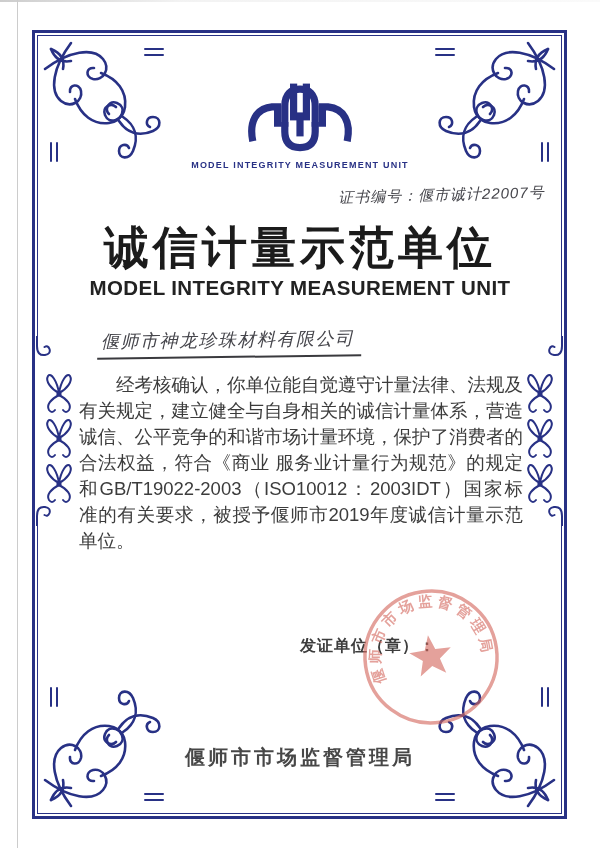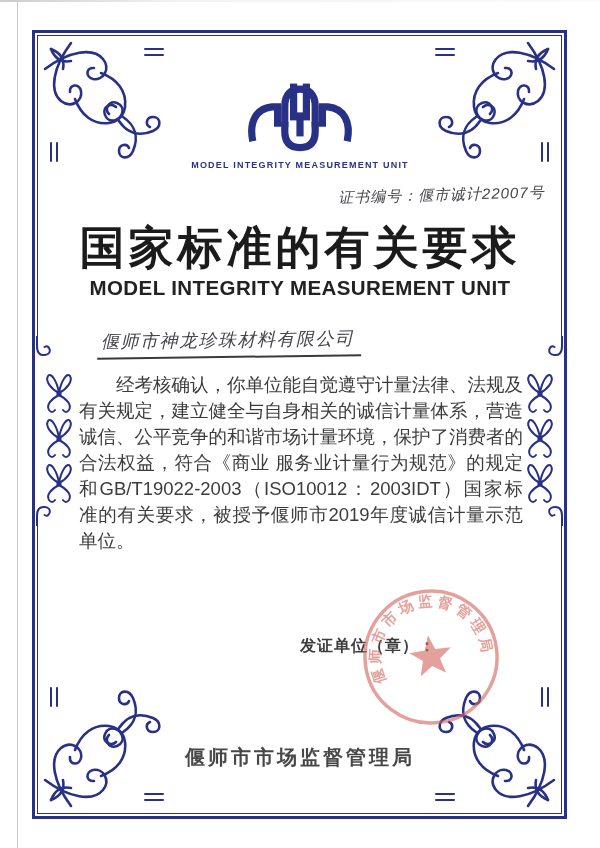--- a/index.html
+++ b/index.html
@@ -184,21 +184,21 @@
       <path d="M67 12 V58"></path>
       <path d="M83 12 V58"></path>
       <path d="M75 48 V78"></path>
       <path d="M56 60 V72 C56 87 64 92 75 92 C86 92 94 87 94 72 V60"></path>
     </svg>
     <div class="logo-caption">MODEL INTEGRITY MEASUREMENT UNIT</div>
   </div>
 
   <div class="cert-no"><span>证书编号：</span><span>偃市诚计22007号</span></div>
 
-  <h1 class="cert-title">国家标准的有关要求</h1>
+  <h1 class="cert-title">诚信计量示范单位</h1>
   <h2 class="cert-subtitle">MODEL INTEGRITY MEASUREMENT UNIT</h2>
 
   <div class="company">偃师市神龙珍珠材料有限公司</div>
 
   <p class="body-text">经考核确认，你单位能自觉遵守计量法律、法规及有关规定，建立健全与自身相关的诚信计量体系，营造诚信、公平竞争的和谐市场计量环境，保护了消费者的合法权益，符合《商业 服务业计量行为规范》的规定和GB/T19022-2003（ISO10012：2003IDT）国家标准的有关要求，被授予偃师市2019年度诚信计量示范单位。</p>
 
   <div class="issuing-label">发证单位（章）：</div>
   <svg class="seal" viewBox="0 0 150 150">
     <circle cx="75" cy="75" r="66" fill="none" stroke="var(--seal)" stroke-width="3.5"></circle>
     <polygon fill="var(--seal)" points="75,53 80.3,67.7 95.9,68.2 83.6,77.8 87.9,92.8 75,84 62.1,92.8 66.4,77.8 54.1,68.2 69.7,67.7"></polygon>

